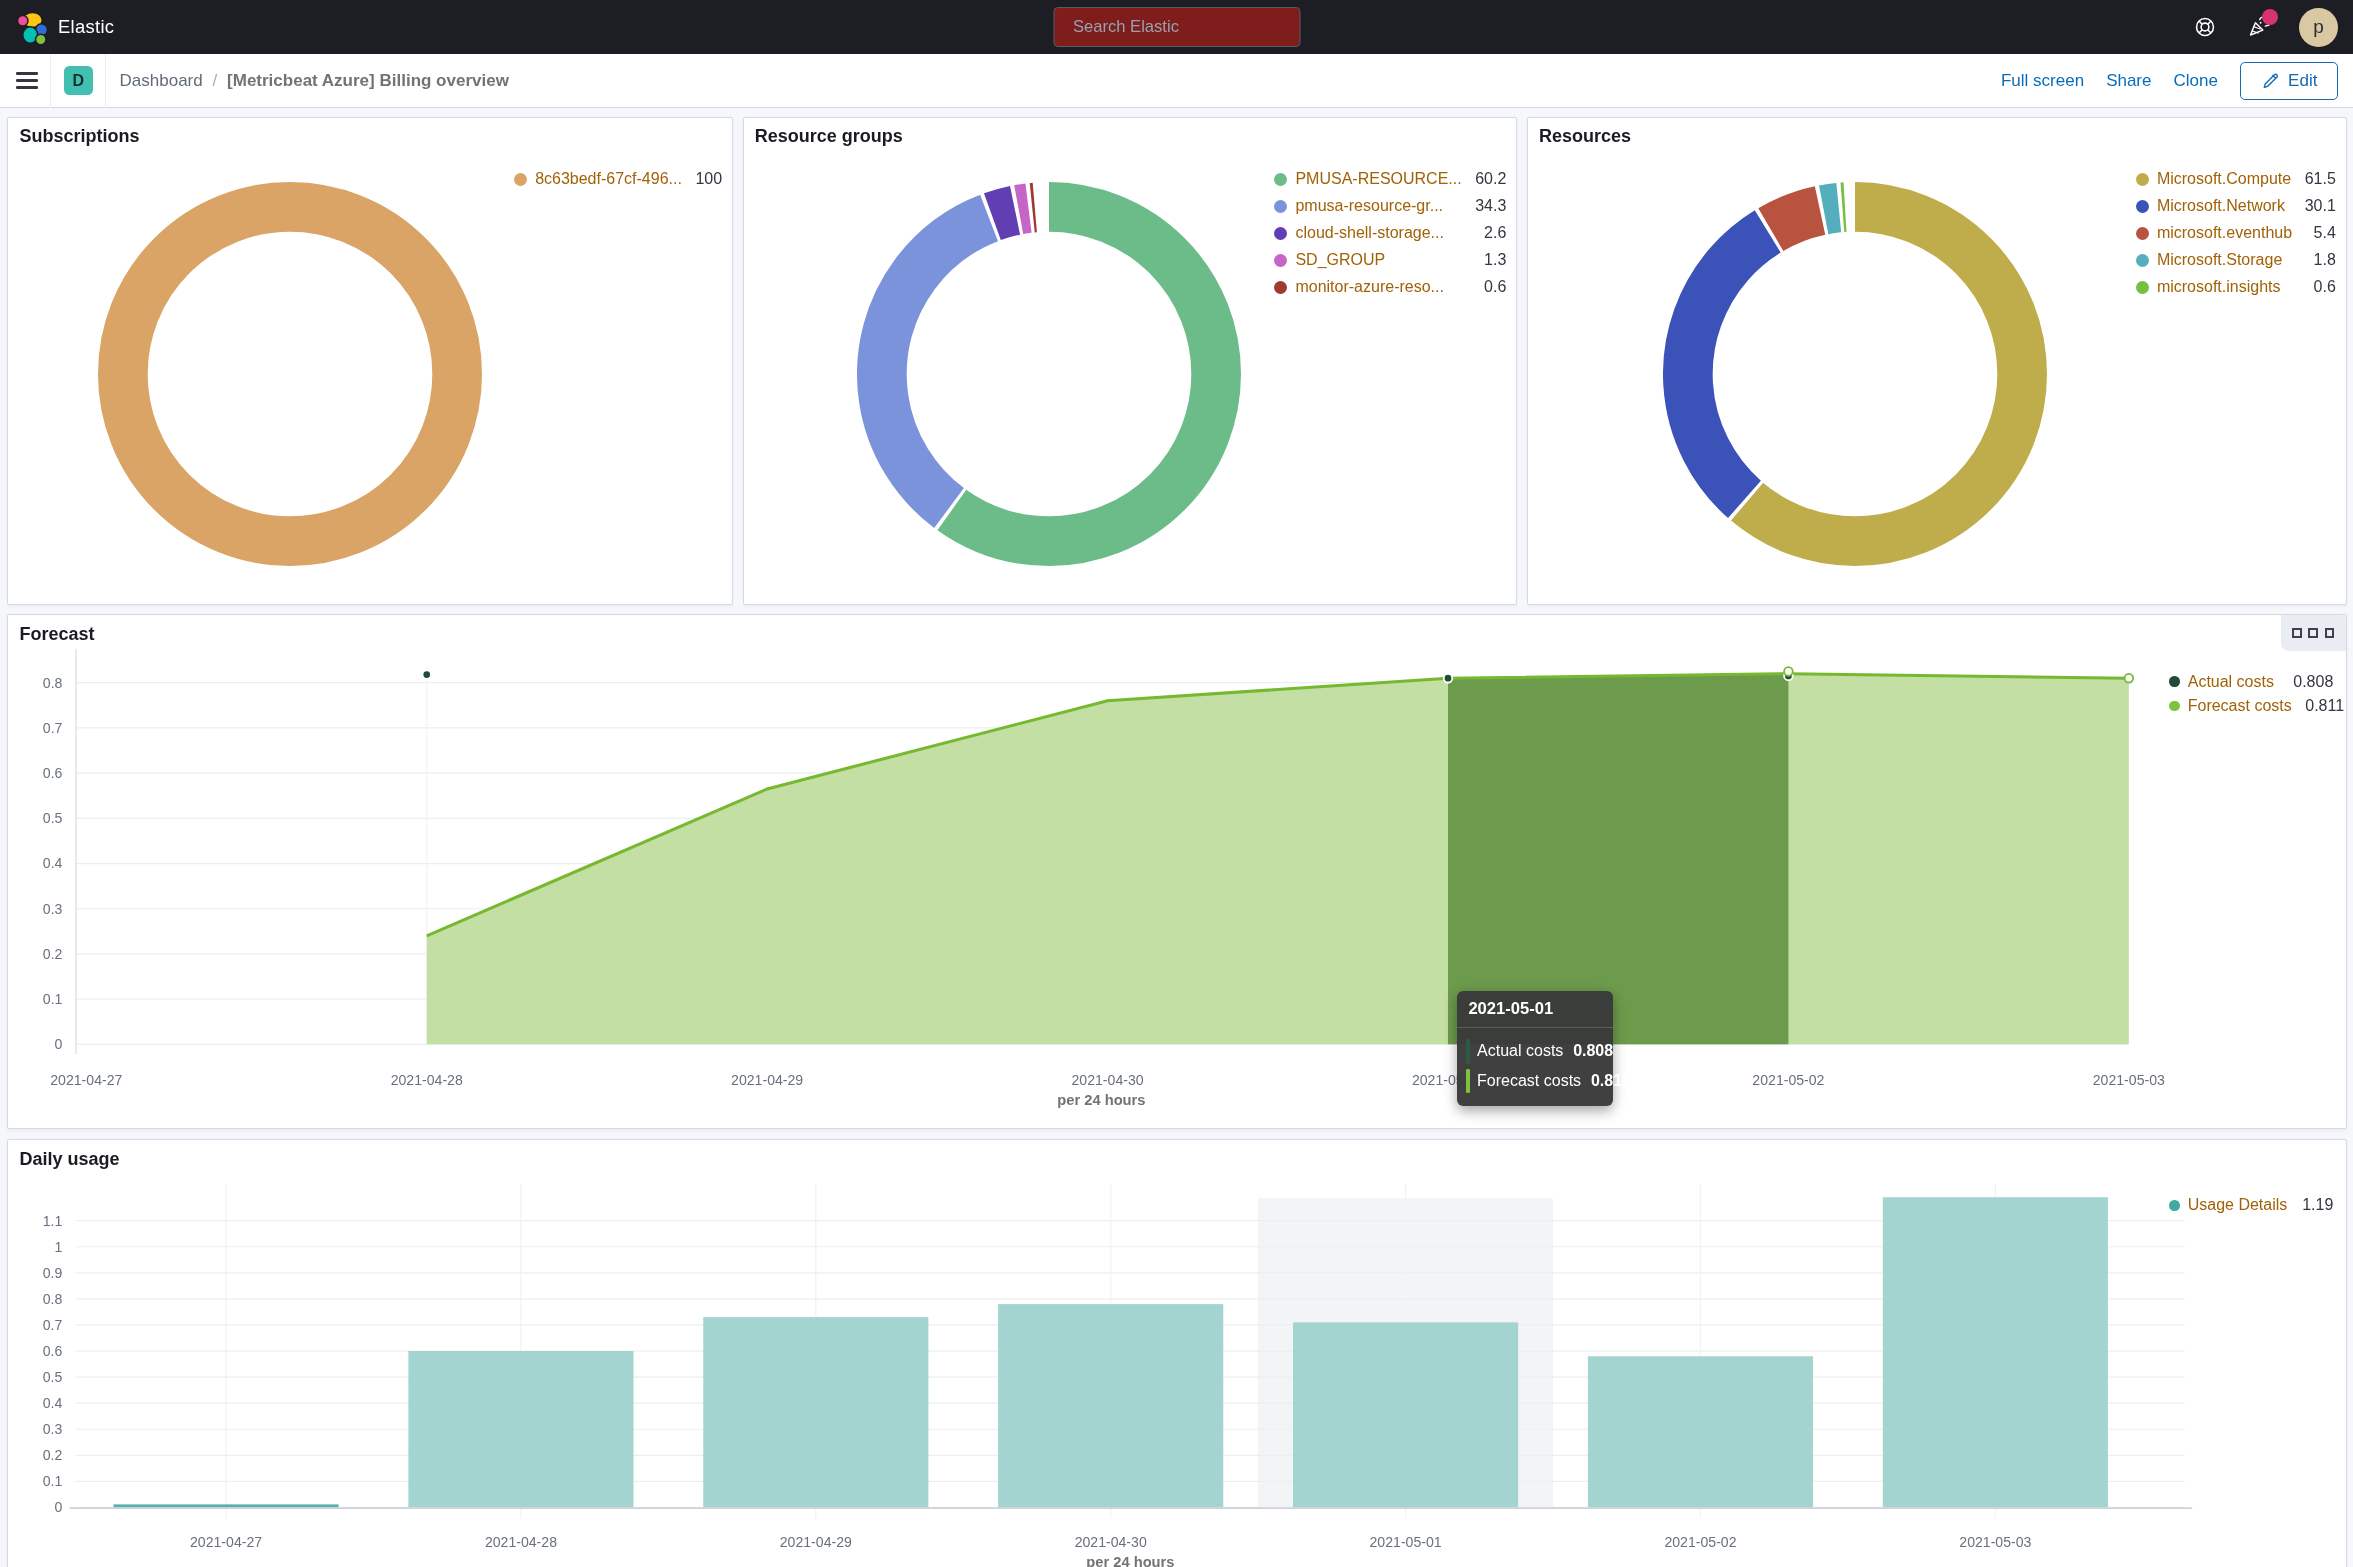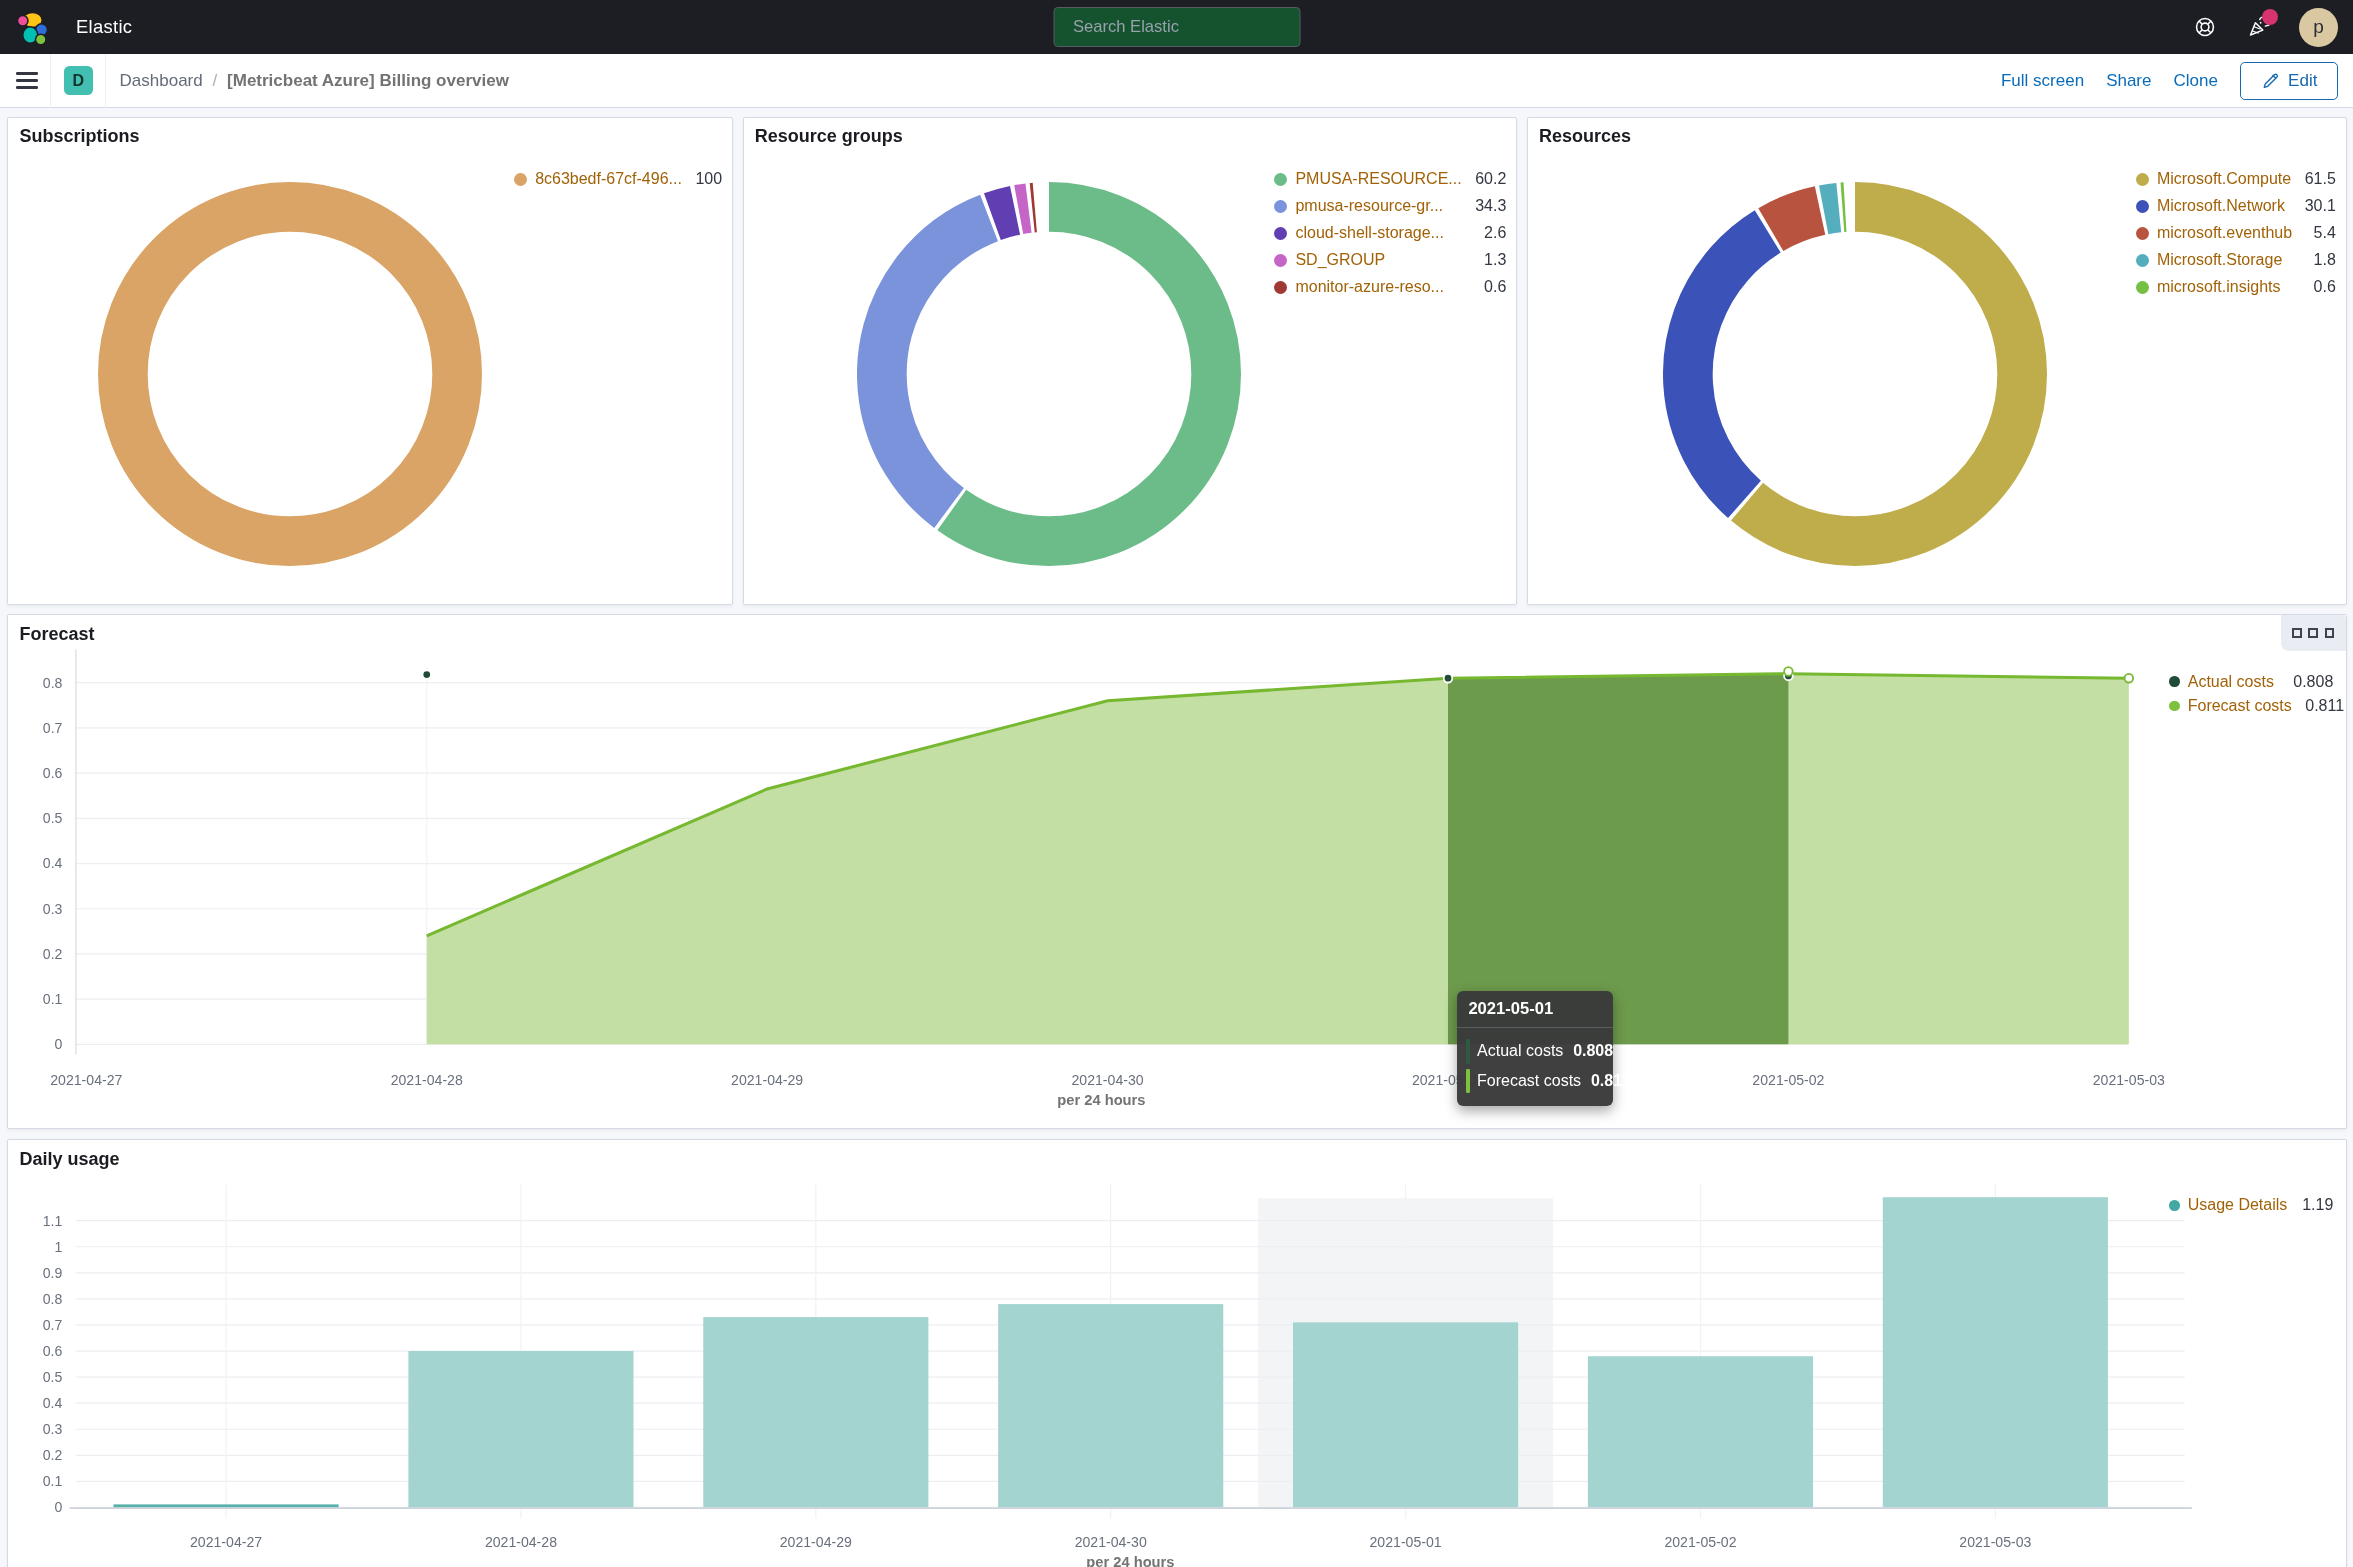--- a/index.html
+++ b/index.html
@@ -1,24 +1,24 @@
 <!DOCTYPE html>
 <html style="font-size:9.8px"><head>
 <meta charset="utf-8">
 <style>
   *{box-sizing:border-box;margin:0;padding:0}
   html,body{width:2354px;height:1567px;overflow:hidden}
   body{font-family:"Liberation Sans","DejaVu Sans",sans-serif;background:#F5F7FA;color:#343741}
   svg{font-family:inherit}
   
   .navbar{position:relative;display:flex;align-items:center;height:54px;background:#1D1E24;padding:0 16px}
-  .nav-left{display:flex;align-items:center;gap:27px}
+  .nav-left{display:flex;align-items:center;gap:9px}
   .brand{color:#fff;font-size:18.4px;font-weight:500;letter-spacing:0.3px}
   .searchbox{position:absolute;left:50%;top:6.7px;transform:translateX(-50%);width:247px;height:40px;
-    border:1.2px solid #565B64;border-radius:4.3px;display:flex;align-items:center;padding:0 9.8px;background:#14532d}
+    border:1.2px solid #565B64;border-radius:4.3px;display:flex;align-items:center;padding:0 9.8px;background:#7f1d1d}
   .searchbox input{flex:1;background:transparent;border:none;outline:none;color:#BDC2CC;font-size:16.6px;margin-left:8.6px;font-family:inherit}
   .searchbox input::placeholder{color:#98A1AE}
   .nav-right{margin-left:auto;display:flex;align-items:center;gap:27px}
   .navicon{position:relative;width:27px;height:27px;display:flex;align-items:center;justify-content:center}
   .badge{position:absolute;top:-4.9px;right:-6.1px;width:16.6px;height:16.6px;border-radius:50%;background:#D6336F}
   .avatar{width:39px;height:39px;border-radius:50%;background:#D9C8A2;color:#2b2d33;font-size:19px;
     display:flex;align-items:center;justify-content:center}
   
   .toolbar{display:flex;align-items:center;height:54px;background:#fff;border-bottom:0.6px solid #D3DAE6;padding:0 16px}
   .hamburger{width:22px;display:flex;flex-direction:column;gap:4.3px;cursor:pointer}

